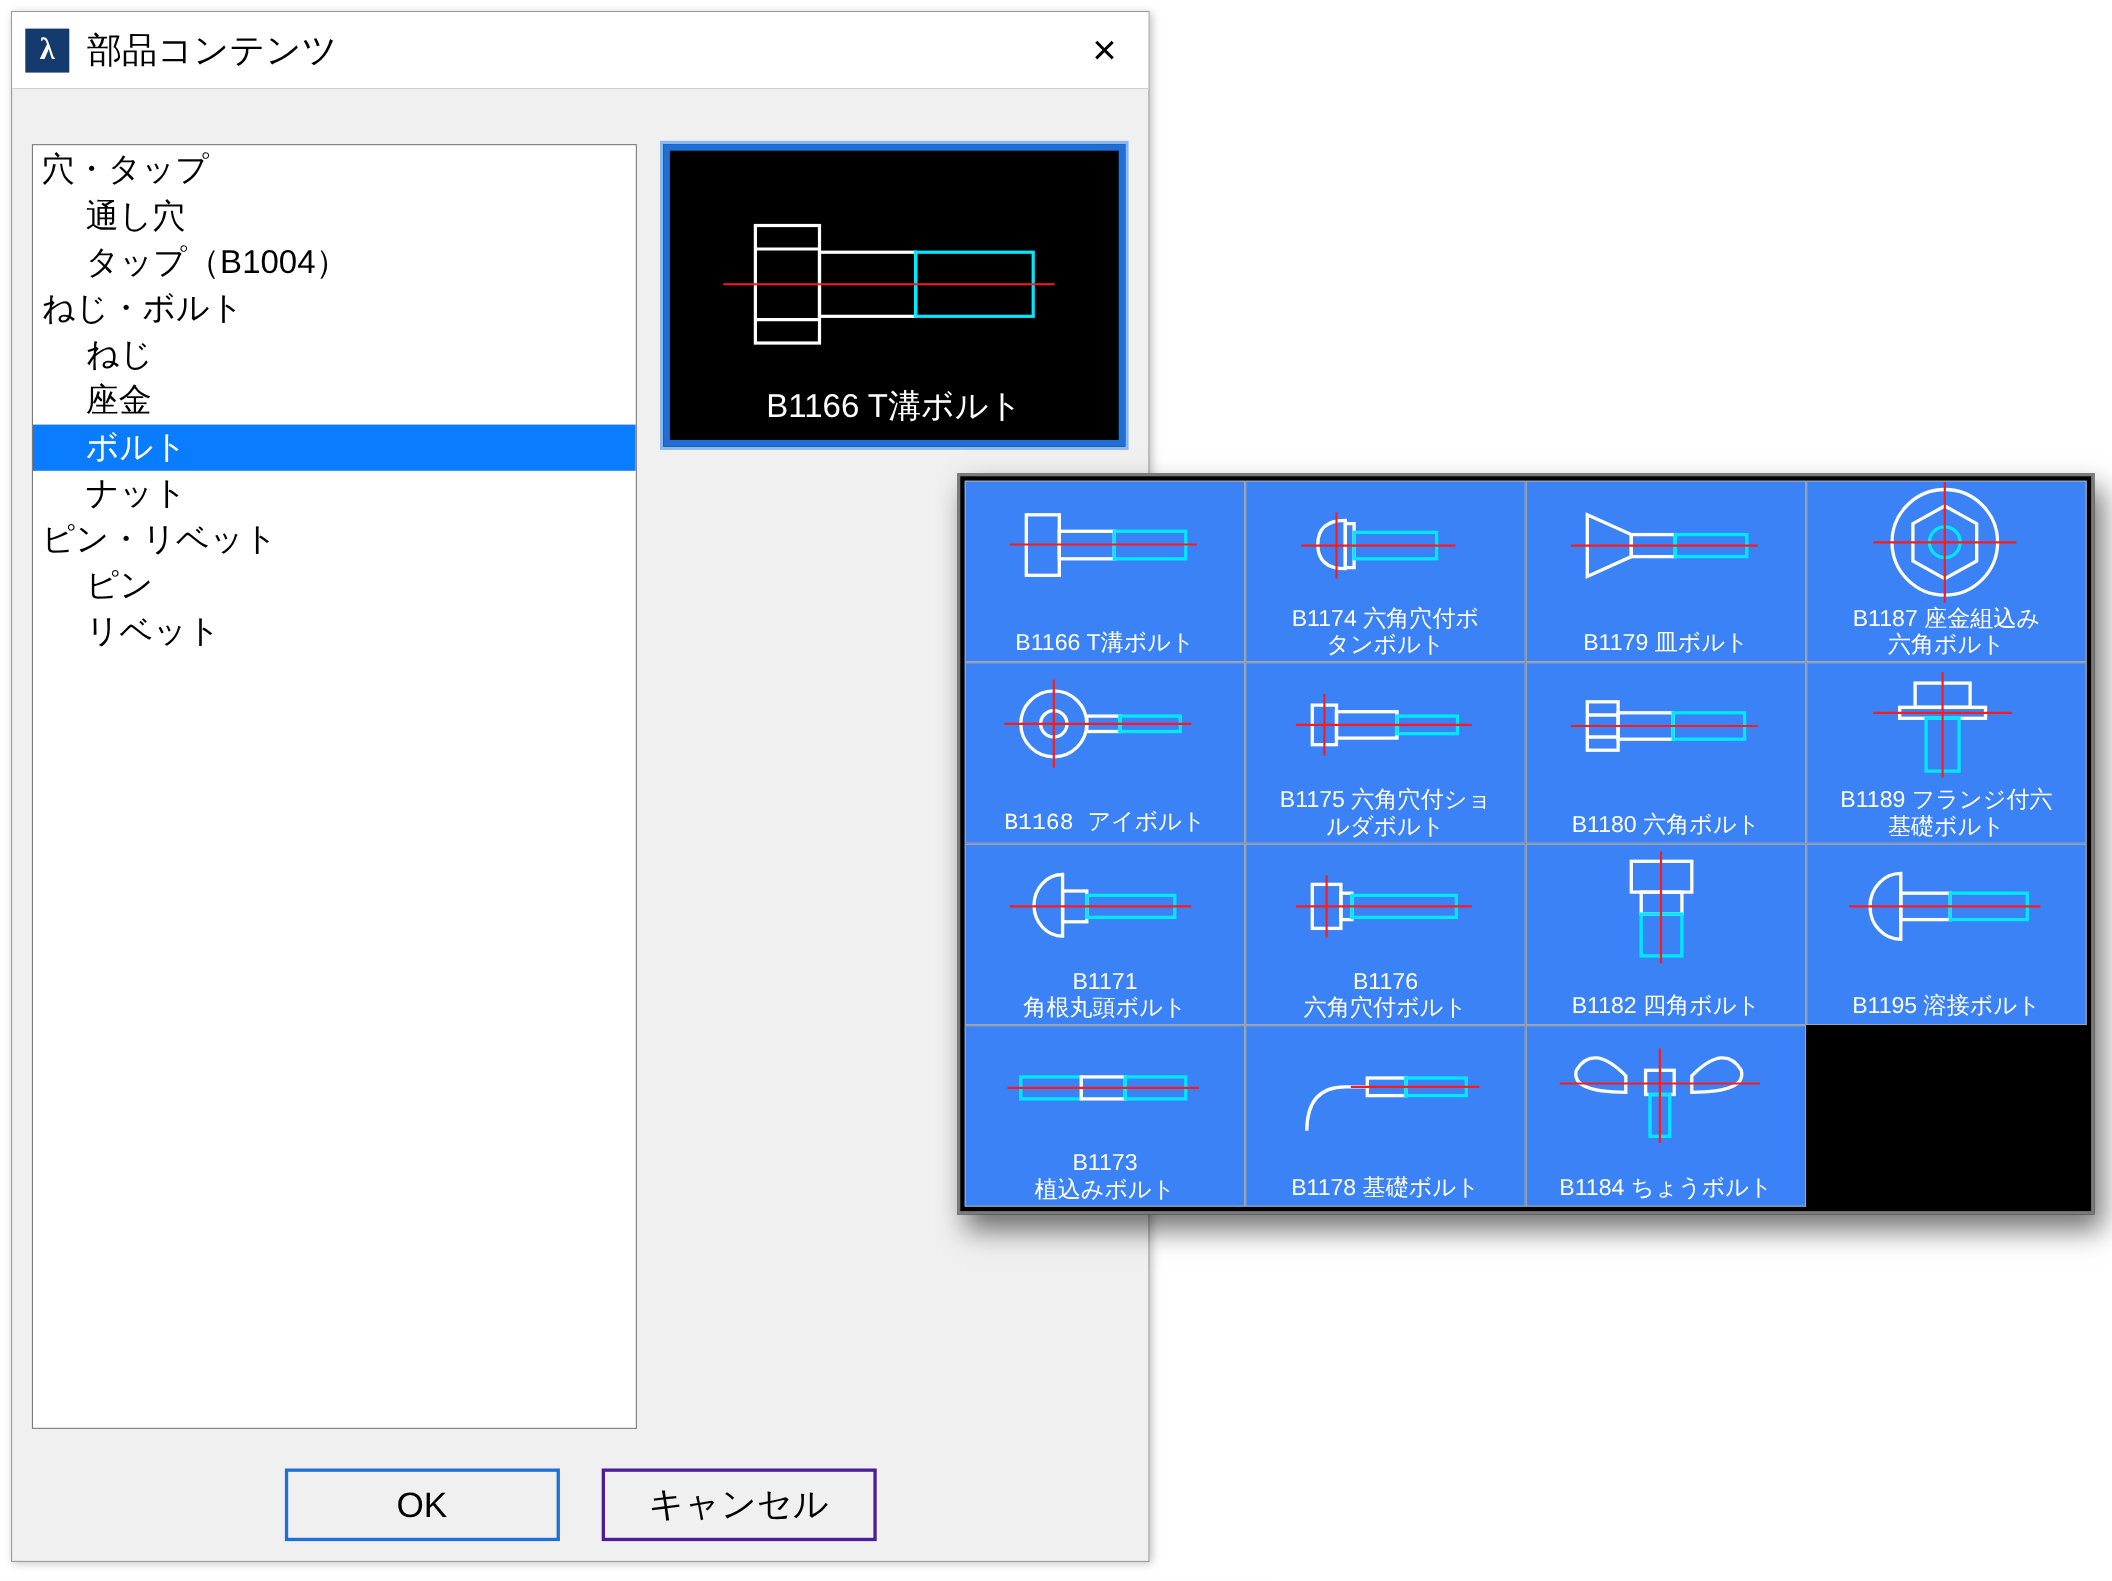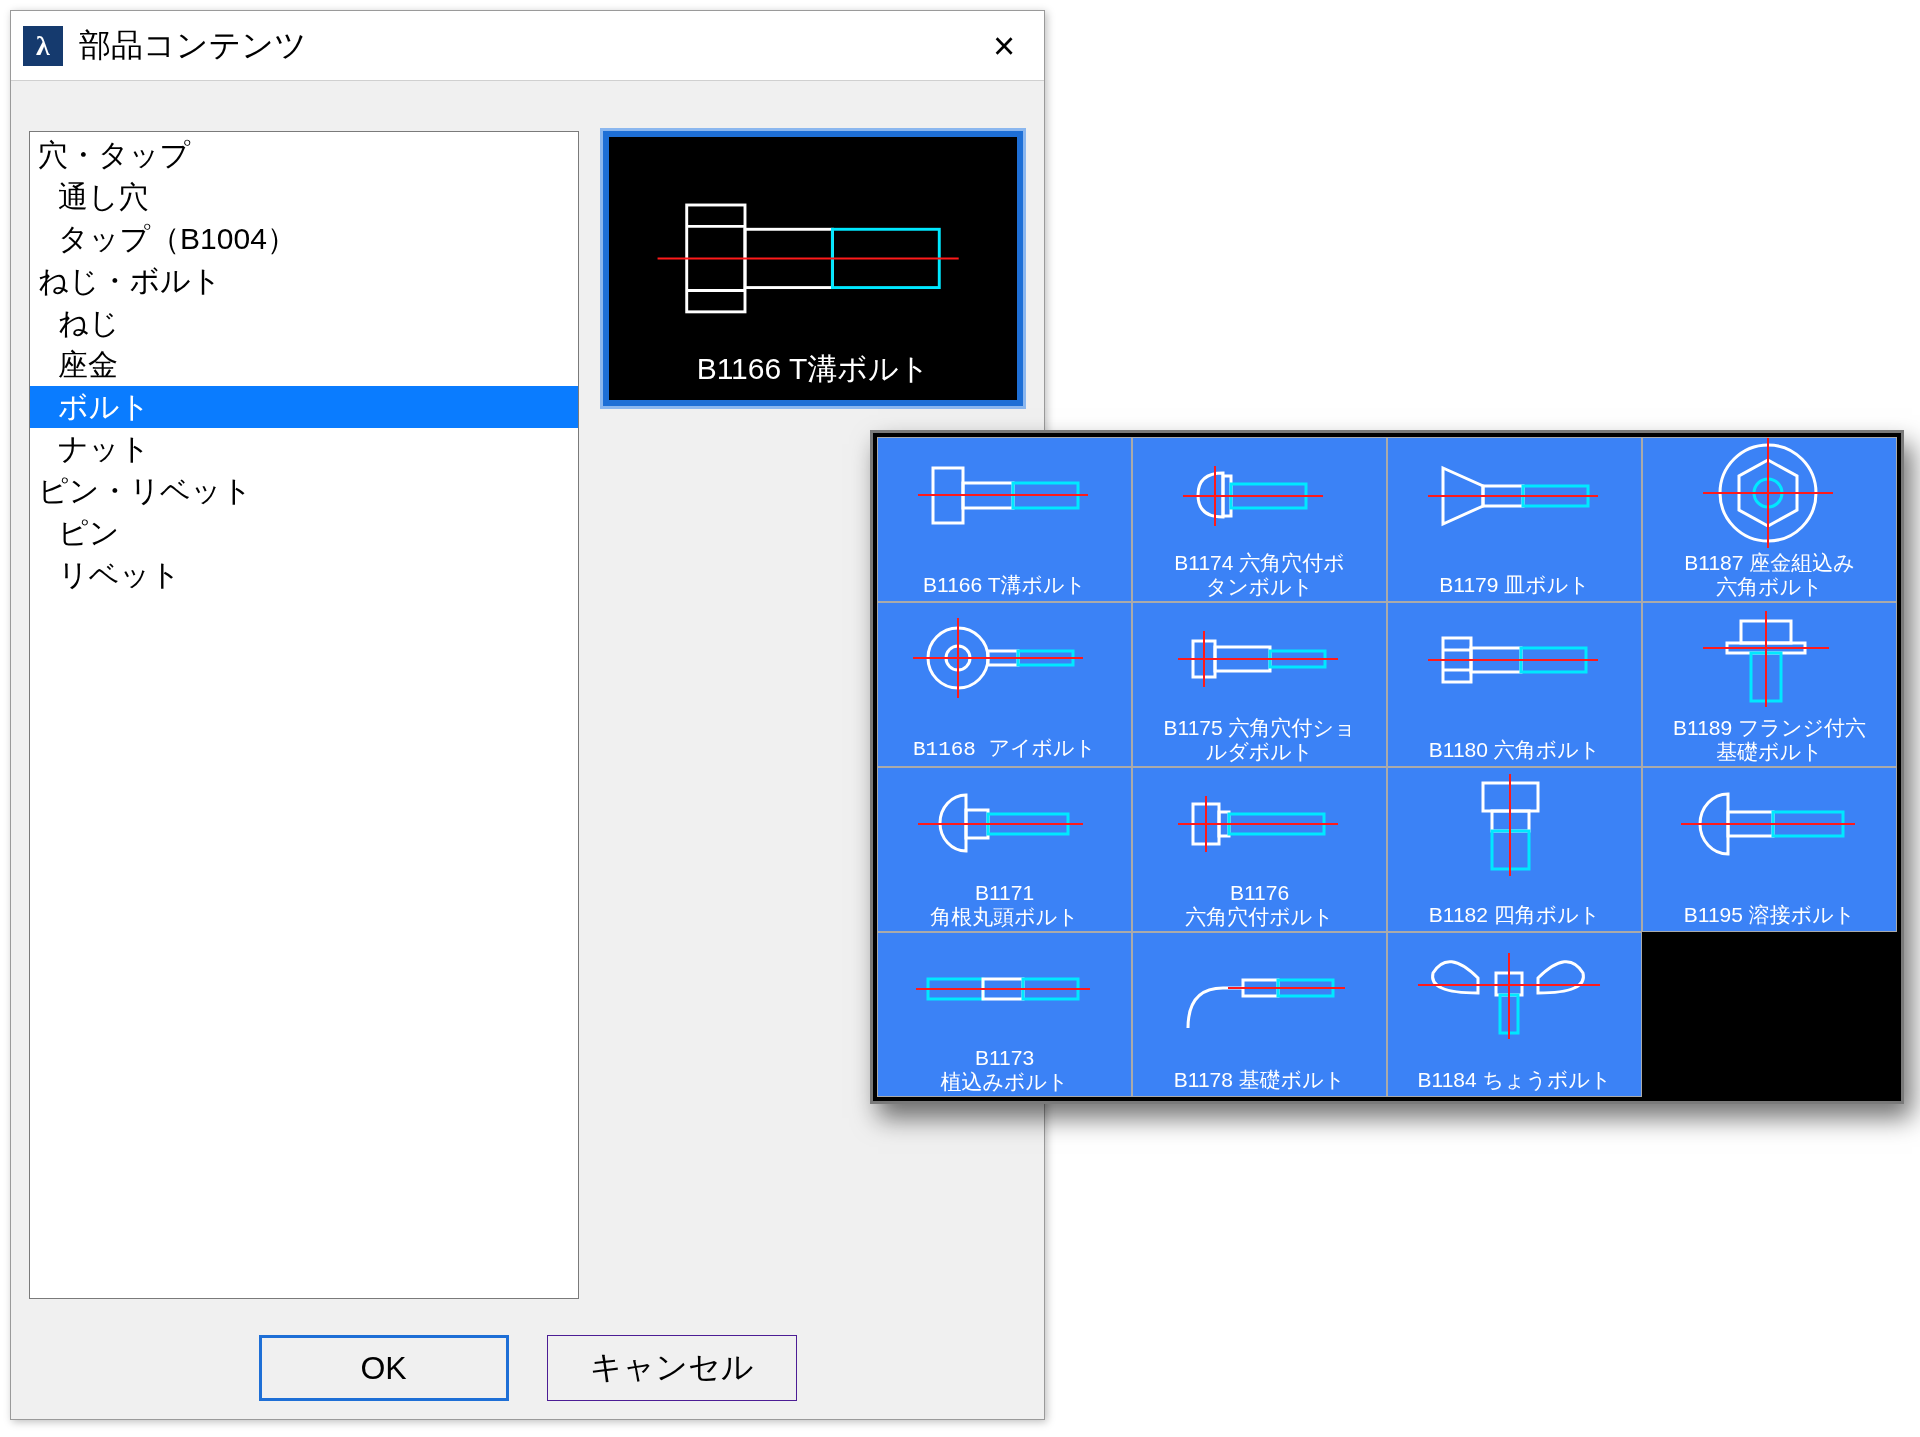--- a/index.html
+++ b/index.html
@@ -60,21 +60,21 @@
     overflow: auto;
     padding-top: 2px;
     font-size: 30px;
   }
   .tree-node {
     padding: 0 4px 0 8px;
     line-height: 42px;
     white-space: nowrap;
     cursor: default;
   }
-  .tree-node.child { padding-left: 28px; }
+  .tree-node.child { padding-left: 48px; }
   .tree-node.selected {
     background: #0a7cff;
     color: #fff;
   }
 
   
   .preview {
     width: 420px; height: 275px;
     background: #000;
     border: 6px solid #1e6fd6;
@@ -92,21 +92,21 @@
 
   
   .dlg-buttons {
     position: absolute;
     left: 0; right: 0; bottom: 18px;
     display: flex; justify-content: center; gap: 38px; align-items: flex-end;
   }
   .btn {
     min-width: 250px; height: 66px;
     background: #f0f0f0;
-    border: 1px solid #4c1d95;
+    border: 3px solid #4c1d95;
     font-size: 32px;
     display: flex; align-items: center; justify-content: center;
     cursor: default;
   }
   .btn.primary { border: 3px solid #1e6fd6; }
 
   
   .palette {
     position: absolute;
     left: 870px; top: 430px;

